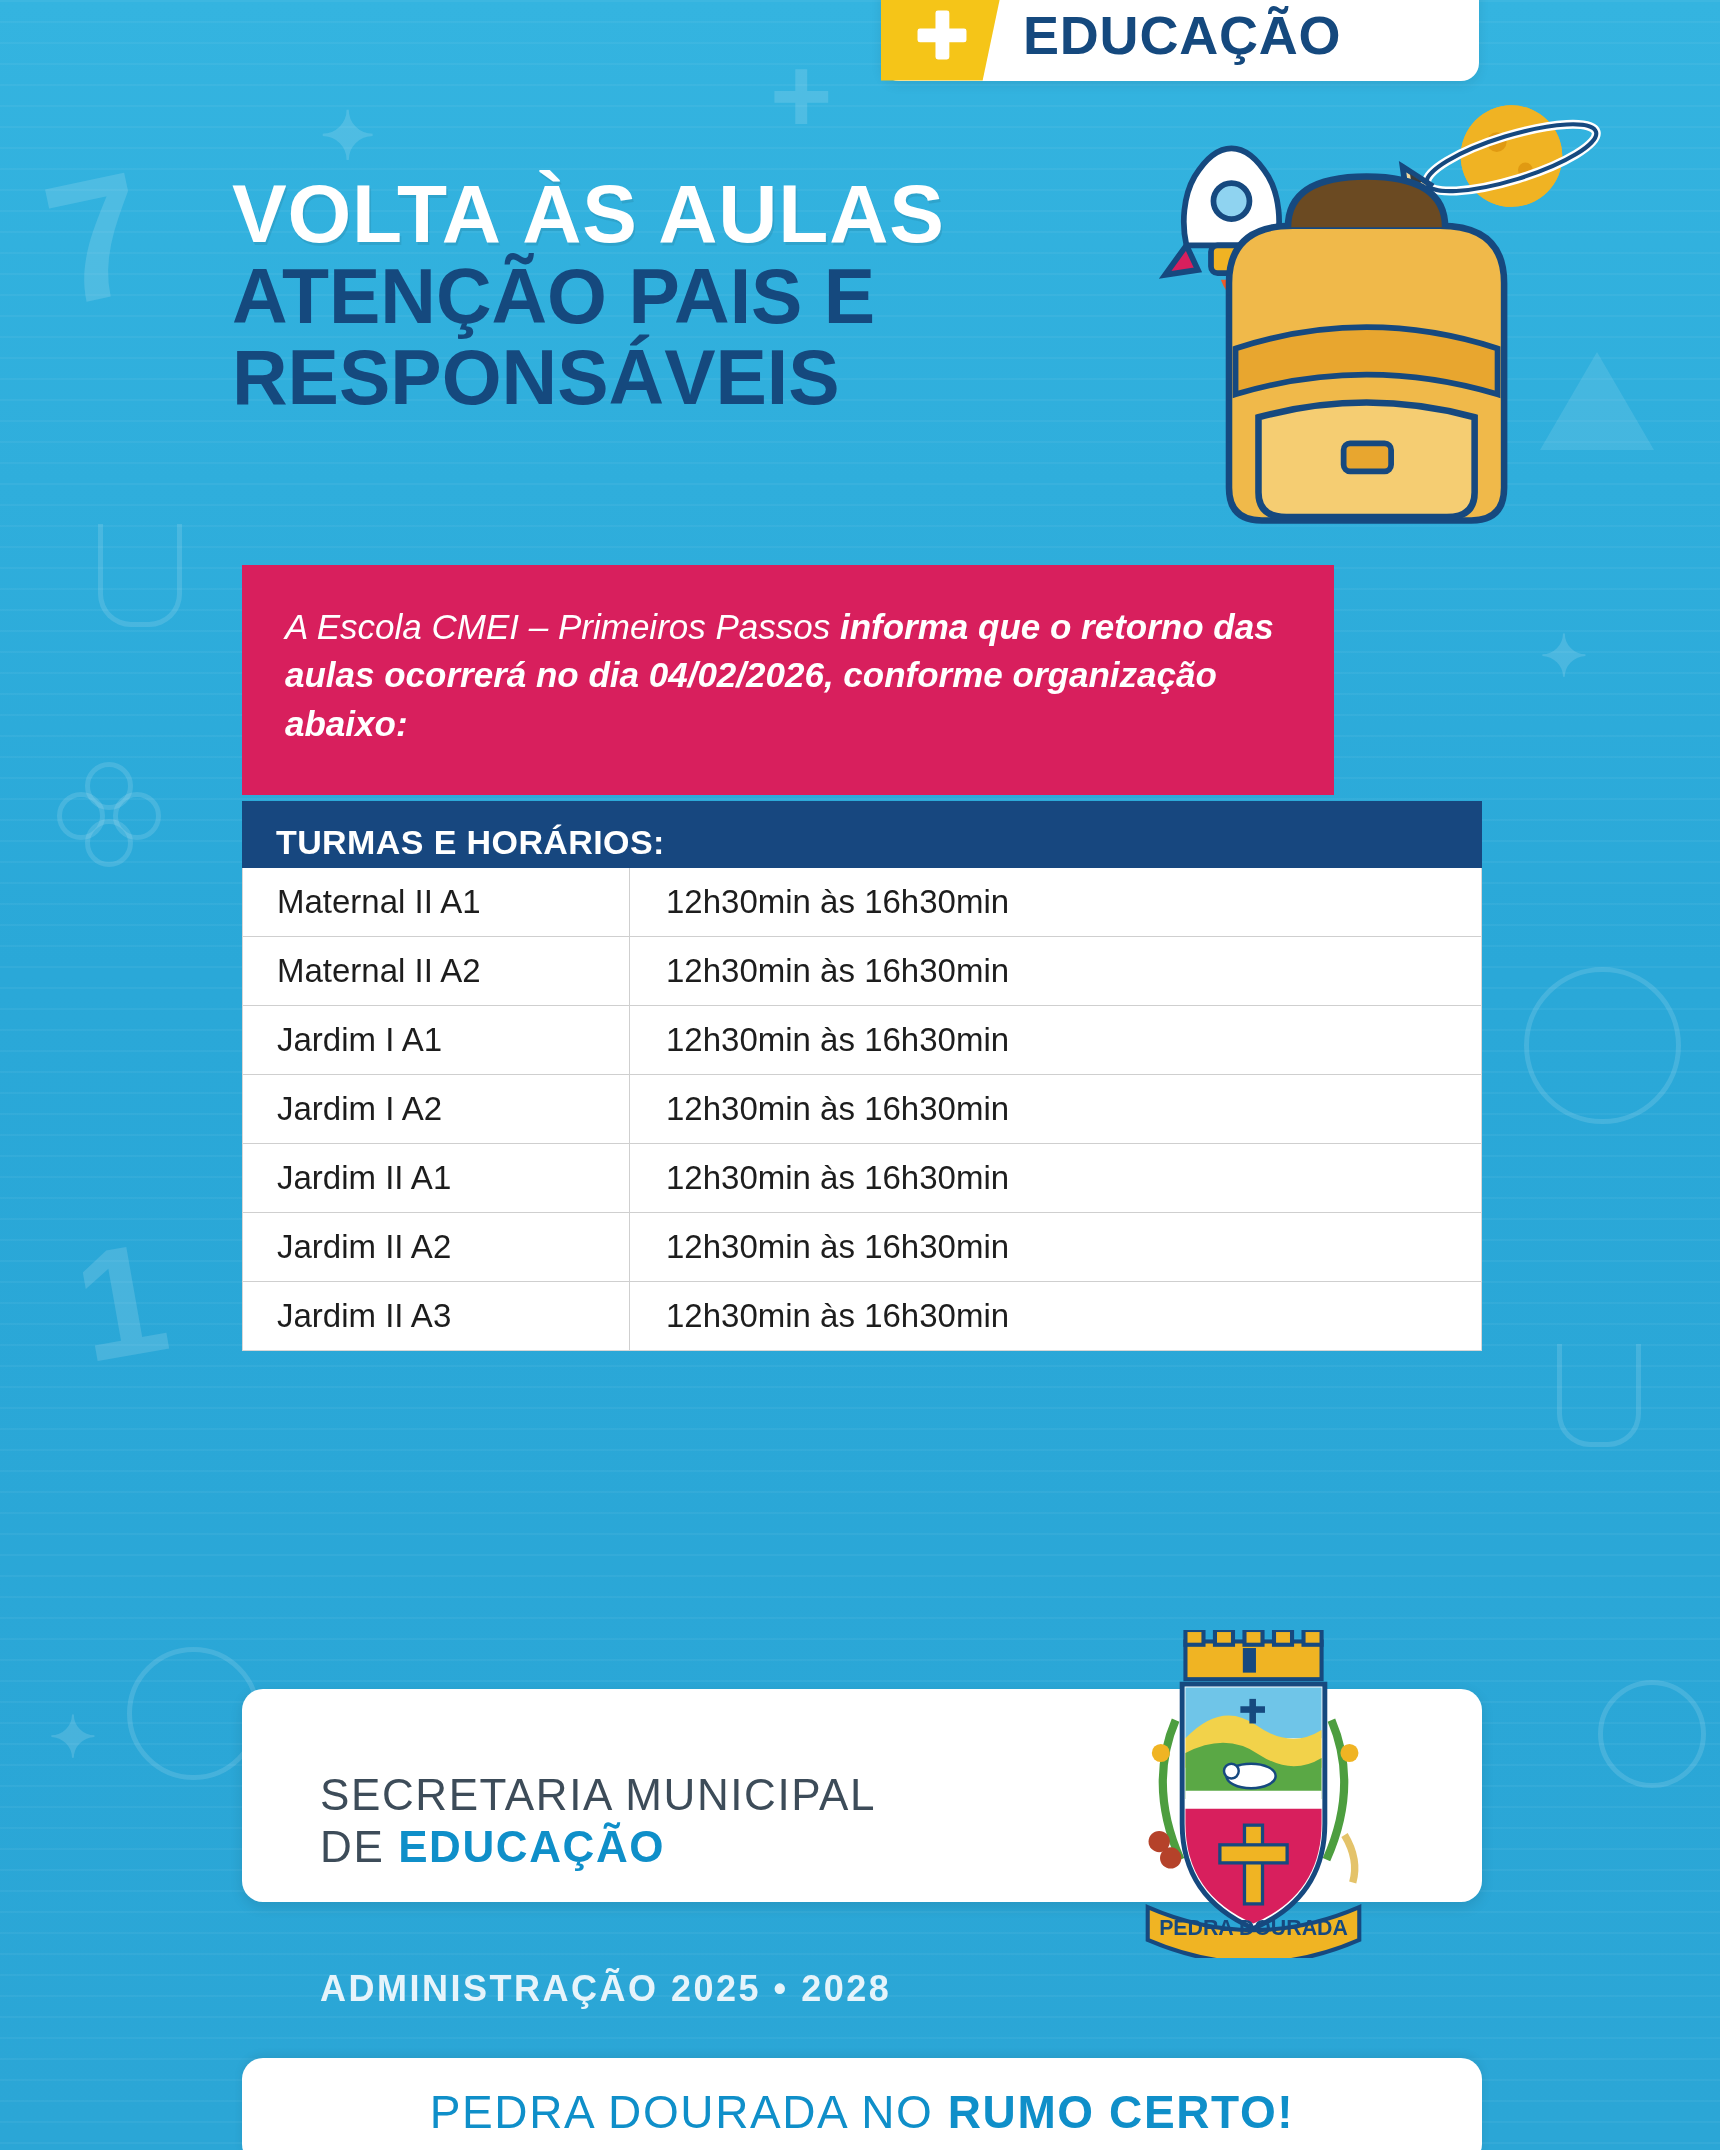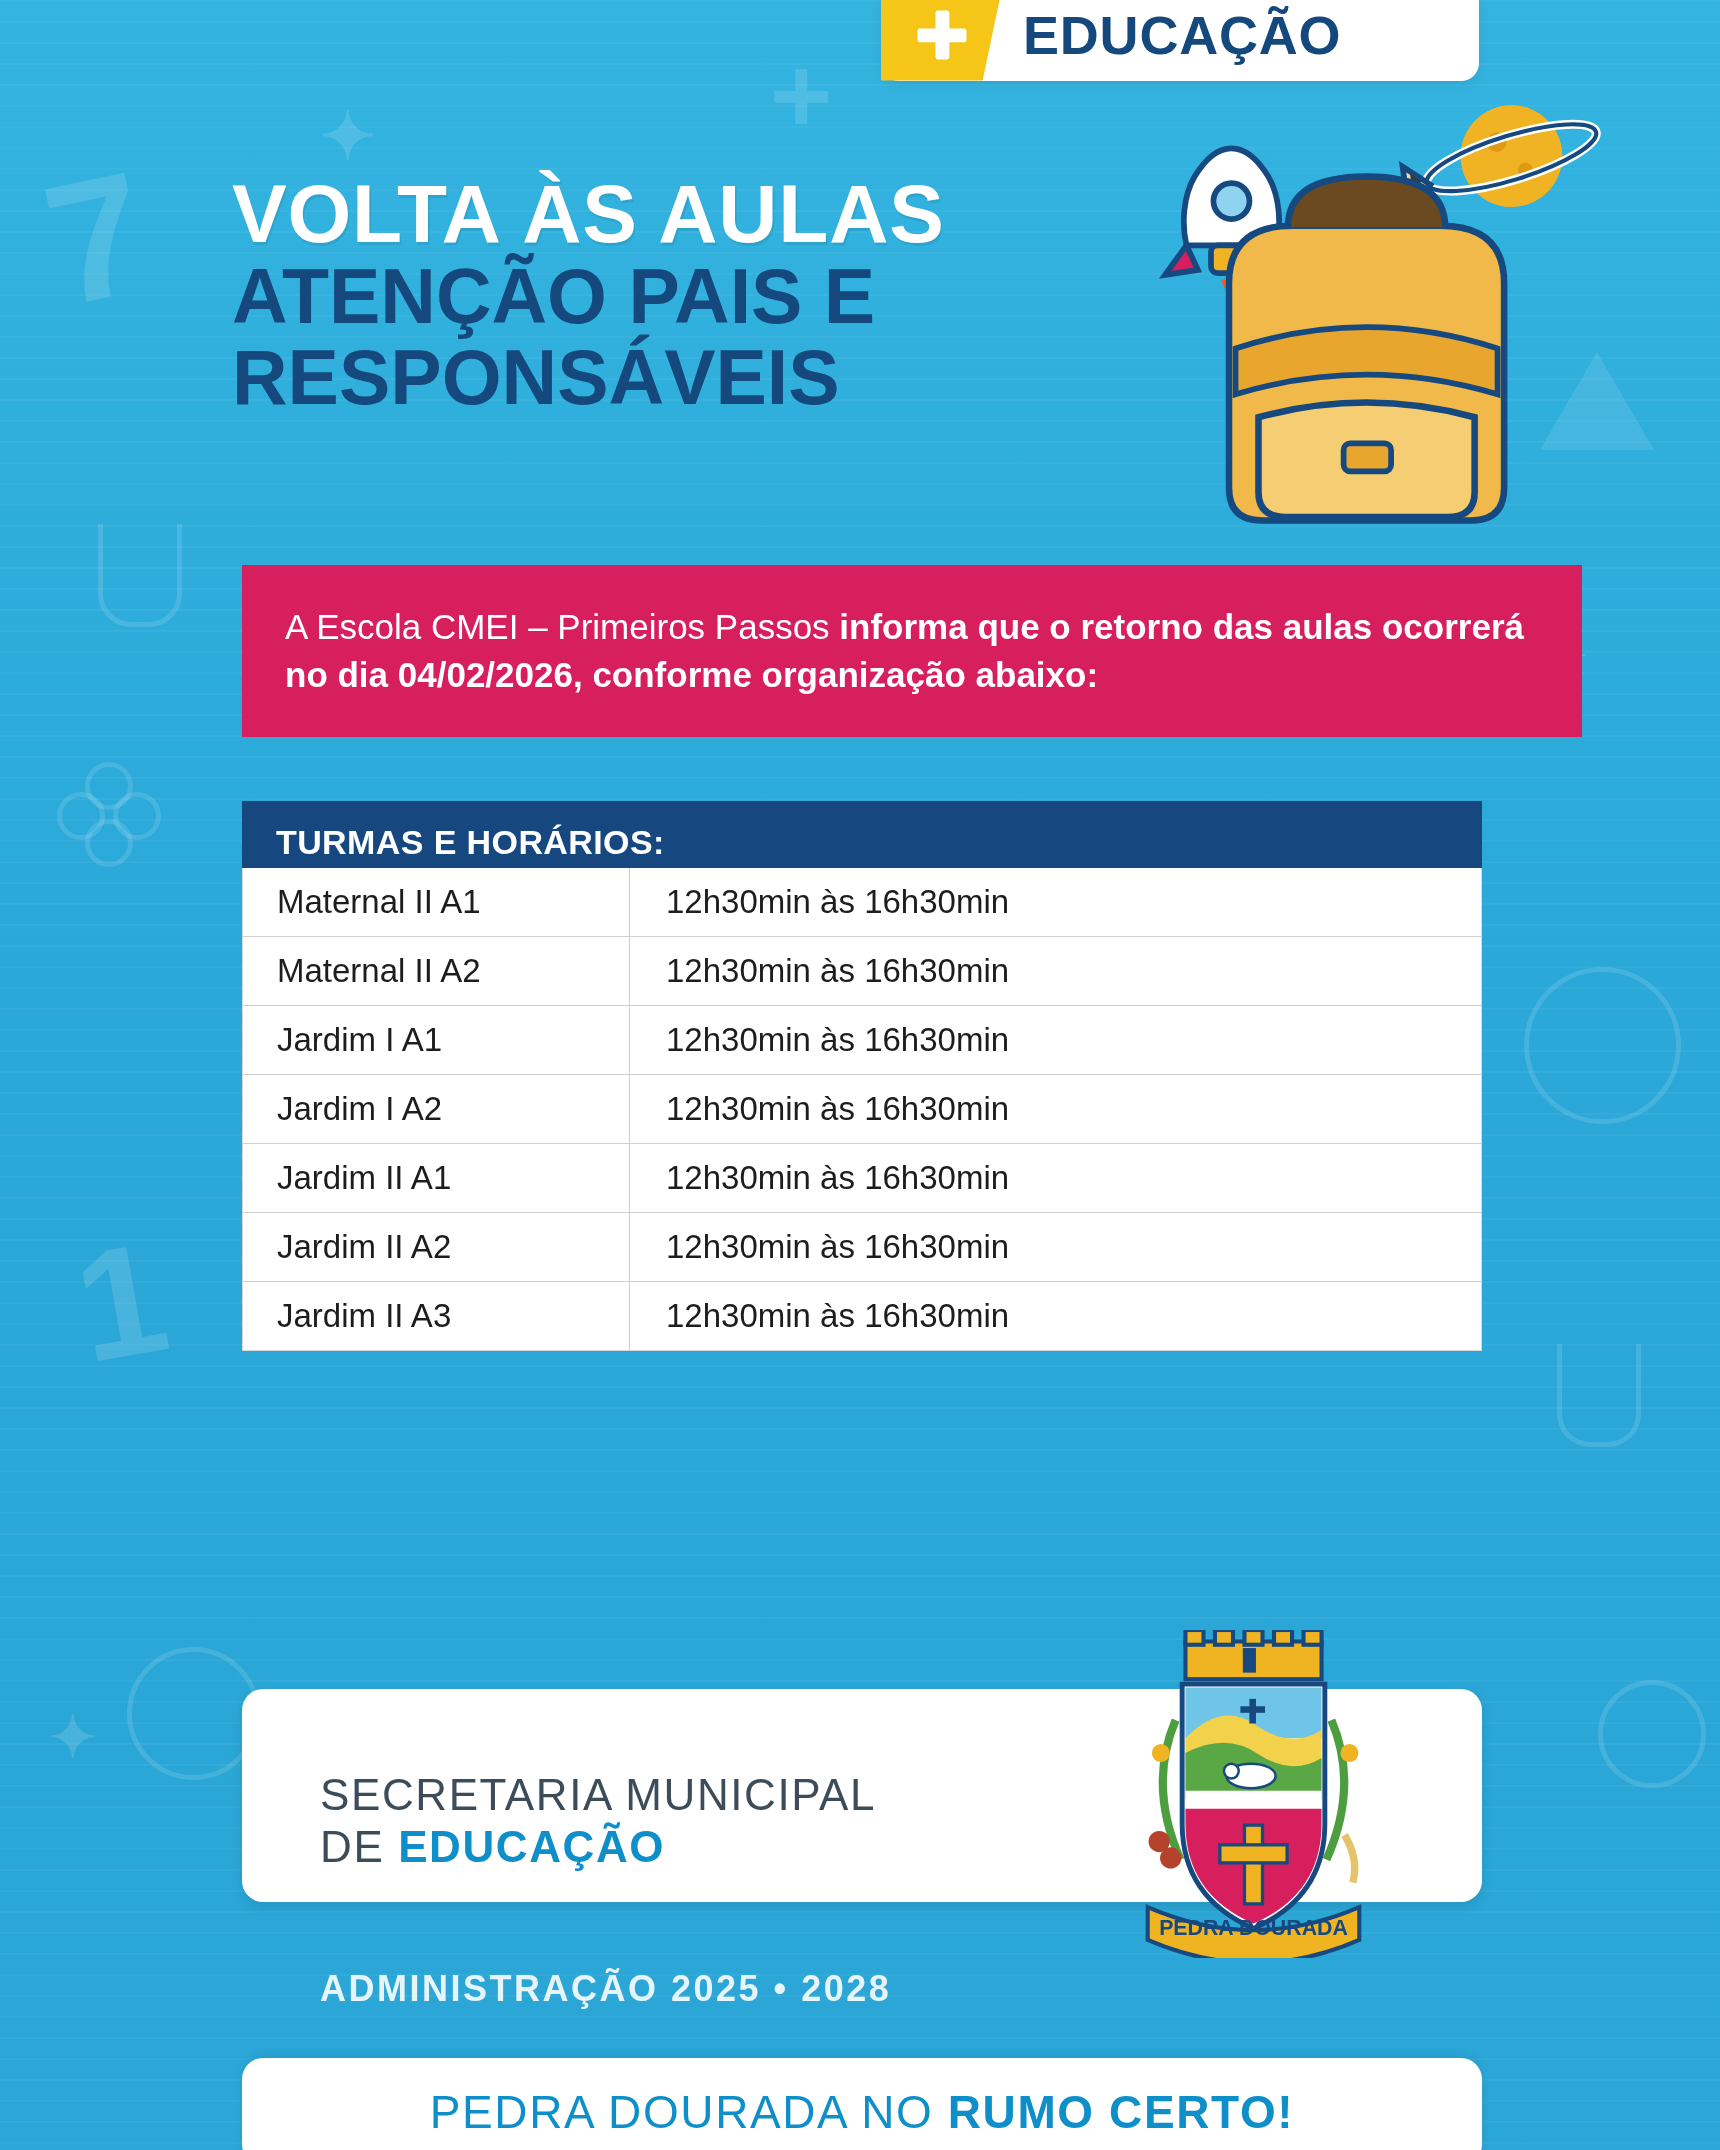--- a/index.html
+++ b/index.html
@@ -126,24 +126,25 @@
     top: 78px;
     width: 524px;
     height: 500px;
   }
 
   
   .notice {
     position: absolute;
     left: 242px;
     top: 565px;
-    width: 1340px;
+    width: 1092px;
     background: #d81f5d;
-    padding: 38px 43px 37px 43px;
+    padding: 38px 43px 47px 43px;
     box-sizing: border-box;
+    font-style: italic;
   }
   .notice p {
     margin: 0;
     font-size: 35px;
     line-height: 1.38;
     color: #ffffff;
     font-family: "Liberation Sans", sans-serif;
   }
   .notice b { font-weight: 800; }
 

